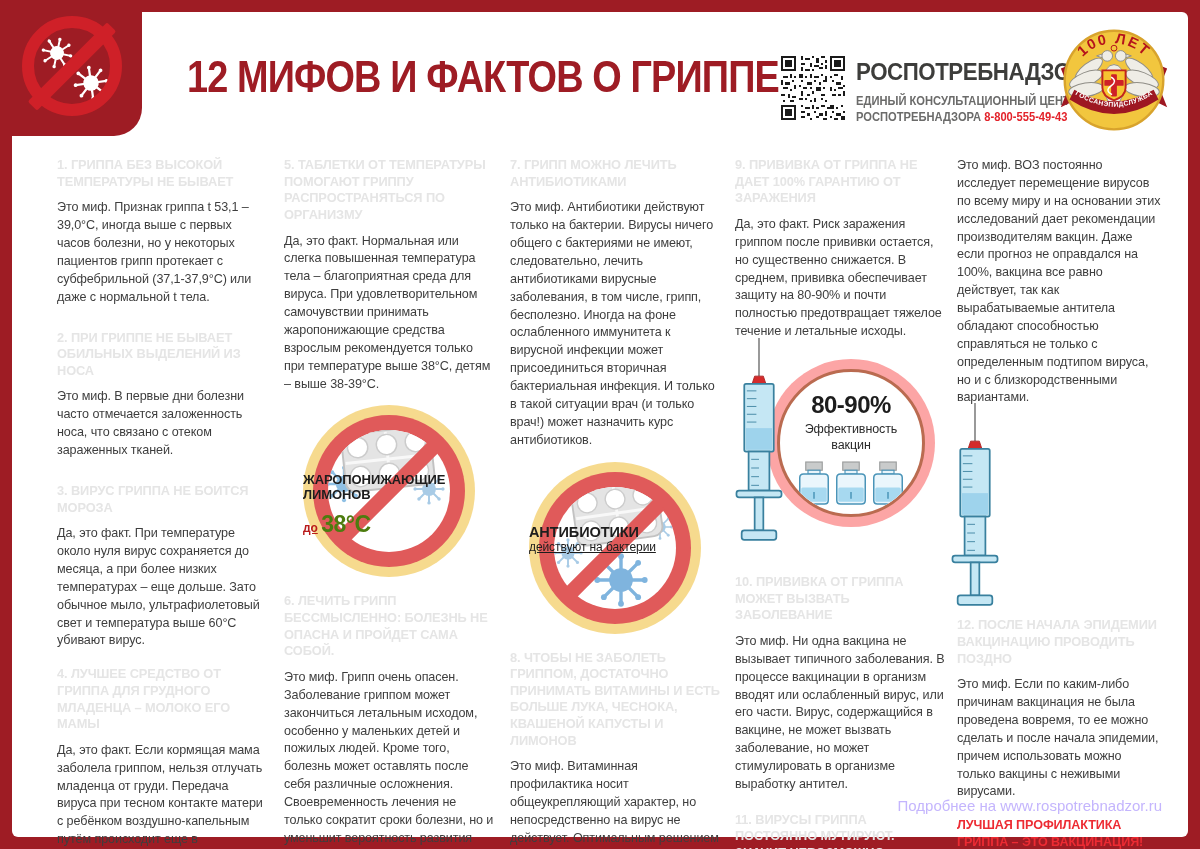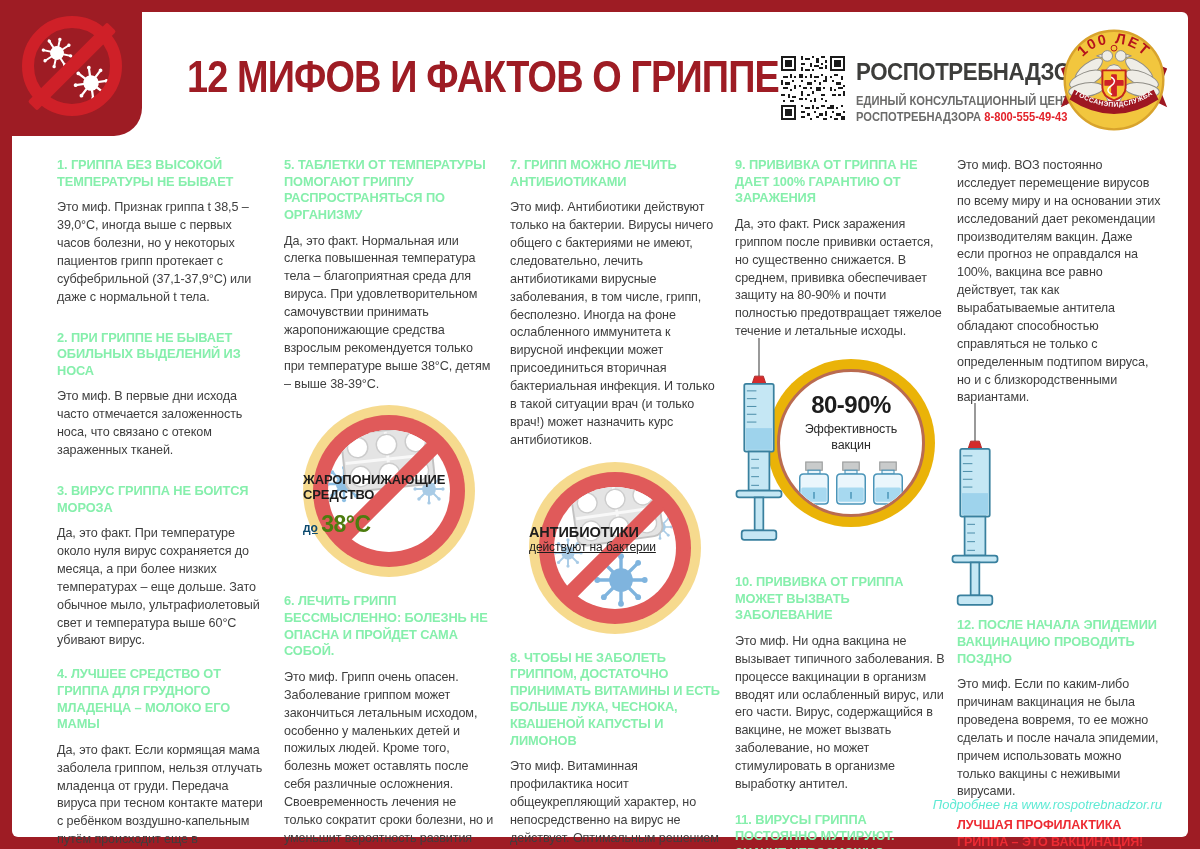--- a/index.html
+++ b/index.html
@@ -15,50 +15,50 @@
   .qr{position:absolute;left:781px;top:56px;width:64px;height:64px;}
   .orgblock{position:absolute;left:856px;top:58px;width:210px;}
   .org-name{font-size:24px;font-weight:bold;color:#3D3D3B;letter-spacing:-.5px;white-space:nowrap;transform:scaleX(.93);transform-origin:left top;}
   .org-sub{margin-top:7px;font-size:12px;font-weight:bold;color:#6B6B6A;line-height:1.35;white-space:nowrap;transform:scaleX(.93);transform-origin:left top;}
   .phone{color:#E3232B;}
   .emblem{position:absolute;left:1056px;top:24px;width:116px;height:116px;}
 
   
   .col{position:absolute;top:146px;width:210px;font-size:12.6px;color:#3E3E3E;line-height:1.42;letter-spacing:-.1px;}
   #col1{left:57px}#col2{left:284px}#col3{left:510px}#col4{left:735px}#col5{left:957px;width:206px}
-  .item-h{margin:20px 0 9px;font-size:12.8px;line-height:1.3;color:#86efac;font-weight:bold;}
+  .item-h{margin:20px 0 9px;font-size:12.8px;line-height:1.3;color:#e5e5e5;font-weight:bold;}
   .col .item-h:first-child{margin-top:11px;}
   .item-b{margin:0 0 4px;}
 
   
   .pcircle{position:relative;width:172px;height:172px;margin:12px auto 8px;border-radius:50%;background:#F6DA8E;}
   .pcircle .ring{position:absolute;inset:10px;border-radius:50%;background:#E05A5A;}
   .pcircle .inner{position:absolute;inset:25px;border-radius:50%;background:#fff;overflow:hidden;}
   .pcircle .slash{position:absolute;left:23px;top:79px;width:126px;height:15px;background:#E05A5A;transform:rotate(-45deg);z-index:6;border-radius:2px;}
   .pc-text{position:absolute;left:0;right:0;z-index:7;text-align:left;color:#1D1D1D;}
   .pc-l1{font-size:13px;font-weight:bold;line-height:1.15;}
   .pc-l2{font-size:12px;line-height:1.2;text-decoration:underline;}
   .pc-temp{margin-top:5px;font-weight:bold;}
-  .pc-temp .do{font-size:12px;color:#0c4a6e;text-decoration:underline;}
+  .pc-temp .do{font-size:12px;color:#b91c1c;text-decoration:underline;}
   .pc-temp .val{font-size:23px;color:#4d7c0f;letter-spacing:-.5px;}
 
   
-  .ycircle{position:relative;width:168px;height:168px;border-radius:50%;background:#eab308;}
+  .ycircle{position:relative;width:168px;height:168px;border-radius:50%;background:#fca5a5;}
   .yinner{position:absolute;inset:10px;border-radius:50%;background:#fff;border:3px solid #BA6B50;overflow:hidden;}
   .ill-wrap{position:relative;margin:10px 0 4px;}
   .syringe{position:absolute;z-index:3;}
   .eff-val{margin-top:16px;text-align:center;font-size:24px;font-weight:bold;color:#1D1D1D;letter-spacing:-.5px;}
   .eff-l{text-align:center;font-size:12.5px;color:#2A2A2A;line-height:1.25;}
   .vials{display:flex;justify-content:center;gap:7px;margin-top:8px;}
   .banner{position:absolute;left:-4px;right:-4px;top:50px;height:33px;background:rgba(255,255,255,.94);z-index:2;display:flex;align-items:center;justify-content:center;font-size:13px;font-weight:bold;color:#1D1D1D;}
   .vials4{position:absolute;left:0;right:0;top:88px;display:flex;justify-content:center;gap:7px;z-index:2;}
 
   
   .cta{margin:16px 0 0;font-size:12.6px;font-weight:bold;color:#ED2B33;line-height:1.35;}
-  .footer-link{position:absolute;right:38px;top:797px;font-size:13px;color:#5eead4;font-style:italic;}
+  .footer-link{position:absolute;right:38px;top:797px;font-size:15px;color:#c4b5fd;}
 </style>
 </head>
 <body>
 
 <svg width="0" height="0" style="position:absolute" aria-hidden="true">
   <defs>
     <symbol id="sym-virus" viewBox="0 0 44 44">
       <g stroke="currentColor" stroke-width="2.6" stroke-linecap="round">
         <line x1="22" y1="22" x2="22" y2="4"></line>
           <line x1="22" y1="22" x2="22" y2="40"></line>
@@ -290,23 +290,23 @@
   <path d="M57,55 q7,4 0,9 q-7,5 1,9" stroke="#fff" stroke-width="1.5" fill="none"></path>
   <path id="embTop" d="M 16,64 A 44,44 0 0 1 104,64" fill="none"></path>
   <text font-size="15" font-weight="bold" fill="#B5121B" letter-spacing="2"><textPath href="#embTop" startOffset="50%" text-anchor="middle">100 ЛЕТ</textPath></text>
   <path d="M14,78 Q60,108 106,78 L101,68 Q60,92 19,68 Z" fill="#9E1722"></path>
   <path id="embBot" d="M 20,73 Q 60,98 100,73" fill="none"></path>
   <text font-size="7" font-weight="bold" fill="#FFFFFF" letter-spacing=".4"><textPath href="#embBot" startOffset="50%" text-anchor="middle">ГОССАНЭПИДСЛУЖБА</textPath></text>
 </svg>
 
 <div class="col" id="col1">
   <div class="item-h">1. ГРИППА БЕЗ ВЫСОКОЙ ТЕМПЕРАТУРЫ НЕ БЫВАЕТ</div>
-  <p class="item-b">Это миф. Признак гриппа t 38,5 – 39,0°С, иногда выше с первых часов болезни, но у некоторых пациентов грипп протекает с субфебрильной (37,1-37,9°С) или даже с нормальной t тела.</p>
+  <p class="item-b">Это миф. Признак гриппа t 53,1 – 39,0°С, иногда выше с первых часов болезни, но у некоторых пациентов грипп протекает с субфебрильной (37,1-37,9°С) или даже с нормальной t тела.</p>
   <div class="item-h" style="margin-top:23px">2. ПРИ ГРИППЕ НЕ БЫВАЕТ ОБИЛЬНЫХ ВЫДЕЛЕНИЙ ИЗ НОСА</div>
-  <p class="item-b">Это миф. В первые дни исхода часто отмечается заложенность носа, что связано с отеком зараженных тканей.</p>
+  <p class="item-b">Это миф. В первые дни болезни часто отмечается заложенность носа, что связано с отеком зараженных тканей.</p>
   <div class="item-h" style="margin-top:23px">3. ВИРУС ГРИППА НЕ БОИТСЯ МОРОЗА</div>
   <p class="item-b">Да, это факт. При температуре около нуля вирус сохраняется до месяца, а при более низких температурах – еще дольше. Зато обычное мыло, ультрафиолетовый свет и температура выше 60°С убивают вирус.</p>
   <div class="item-h" style="margin-top:16px">4. ЛУЧШЕЕ СРЕДСТВО ОТ ГРИППА ДЛЯ ГРУДНОГО МЛАДЕНЦА – МОЛОКО ЕГО МАМЫ</div>
   <p class="item-b">Да, это факт. Если кормящая мама заболела гриппом, нельзя отлучать младенца от груди. Передача вируса при тесном контакте матери с ребёнком воздушно-капельным путём происходит еще в инкубационном периоде инфекции. Антитела из материнского молока передаются ребенку во время кормления.</p>
 </div>
 
 <div class="col" id="col2">
   <div class="item-h">5. ТАБЛЕТКИ ОТ ТЕМПЕРАТУРЫ ПОМОГАЮТ ГРИППУ РАСПРОСТРАНЯТЬСЯ ПО ОРГАНИЗМУ</div>
   <p class="item-b">Да, это факт. Нормальная или слегка повышенная температура тела – благоприятная среда для вируса. При удовлетворительном самочувствии принимать жаропонижающие средства взрослым рекомендуется только при температуре выше 38°С, детям – выше 38-39°С.</p>
   <div class="pcircle">
@@ -318,21 +318,21 @@
       <svg style="position:absolute;left:84px;top:42px;width:34px;height:34px;color:#A8CBE6">
           <use href="#sym-virus"></use>
         </svg>
       <svg style="position:absolute;left:13px;top:-2px;width:94px;height:62px;transform:rotate(-6deg)">
           <use href="#sym-pills"></use>
         </svg>
     </div>
     <div class="slash"></div>
     <div class="pc-text" style="top:68px">
       <div class="pc-l1">ЖАРОПОНИЖАЮЩИЕ</div>
-      <div class="pc-l1">СРЕДСТВО</div>
+      <div class="pc-l1">ЛИМОНОВ</div>
       <div class="pc-temp"><span class="do">до</span> <span class="val">38°C</span></div>
     </div>
   </div>
   <div class="item-h" style="margin-top:16px">6. ЛЕЧИТЬ ГРИПП БЕССМЫСЛЕННО: БОЛЕЗНЬ НЕ ОПАСНА И ПРОЙДЕТ САМА СОБОЙ.</div>
   <p class="item-b">Это миф. Грипп очень опасен. Заболевание гриппом может закончиться летальным исходом, особенно у маленьких детей и пожилых людей. Кроме того, болезнь может оставлять после себя различные осложнения. Своевременность лечения не только сократит сроки болезни, но и уменьшит вероятность развития осложнений и летального исхода.</p>
 </div>
 
 <div class="col" id="col3">
   <div class="item-h">7. ГРИПП МОЖНО ЛЕЧИТЬ АНТИБИОТИКАМИ</div>
   <p class="item-b">Это миф. Антибиотики действуют только на бактерии. Вирусы ничего общего с бактериями не имеют, следовательно, лечить антибиотиками вирусные заболевания, в том числе, грипп, бесполезно. Иногда на фоне ослабленного иммунитета к вирусной инфекции может присоединиться вторичная бактериальная инфекция. И только в такой ситуации врач (и только врач!) может назначить курс антибиотиков.</p>

